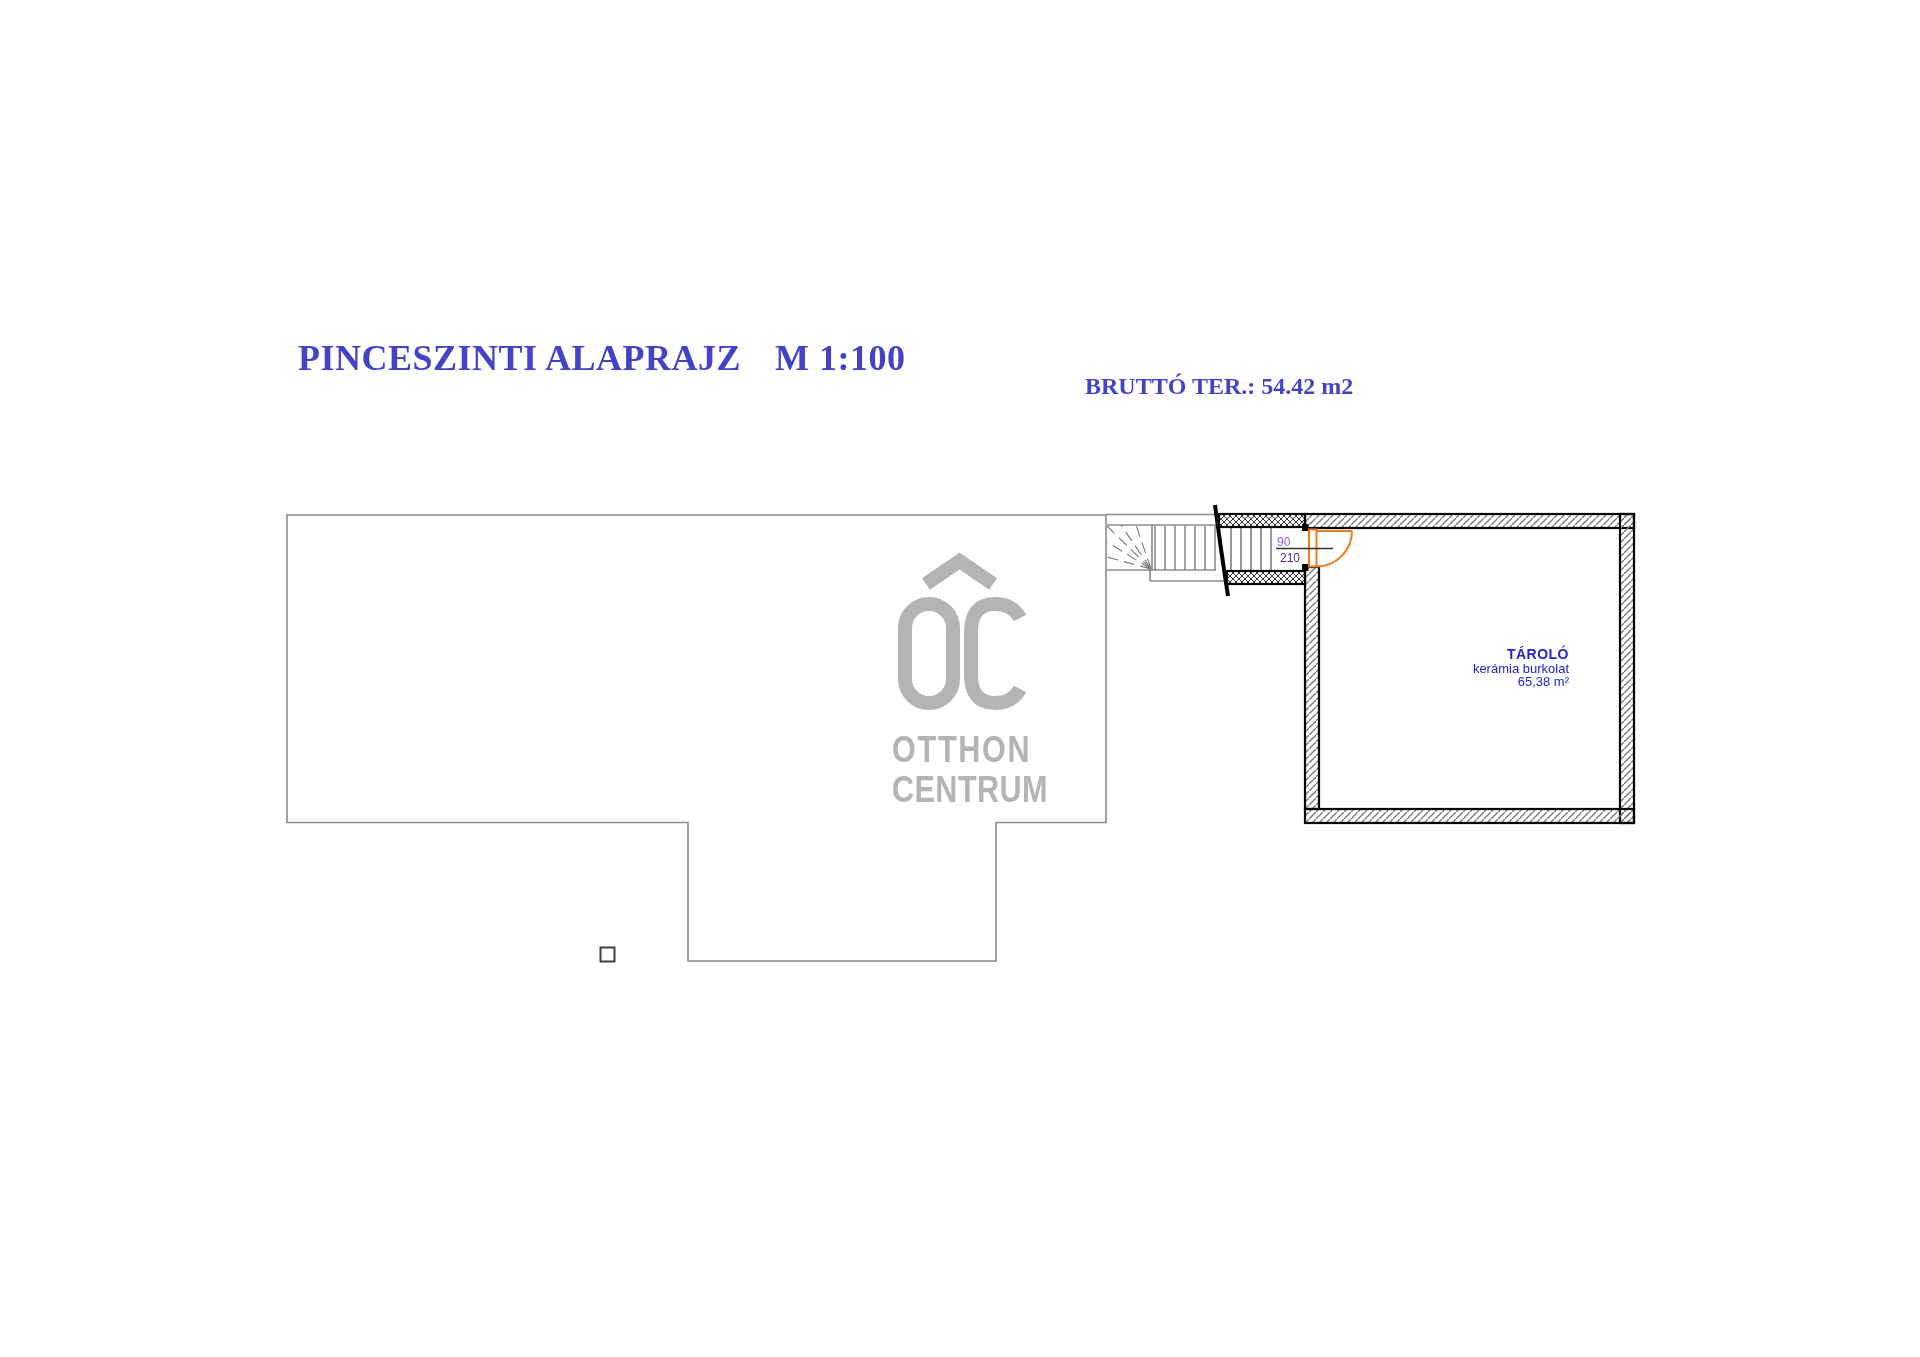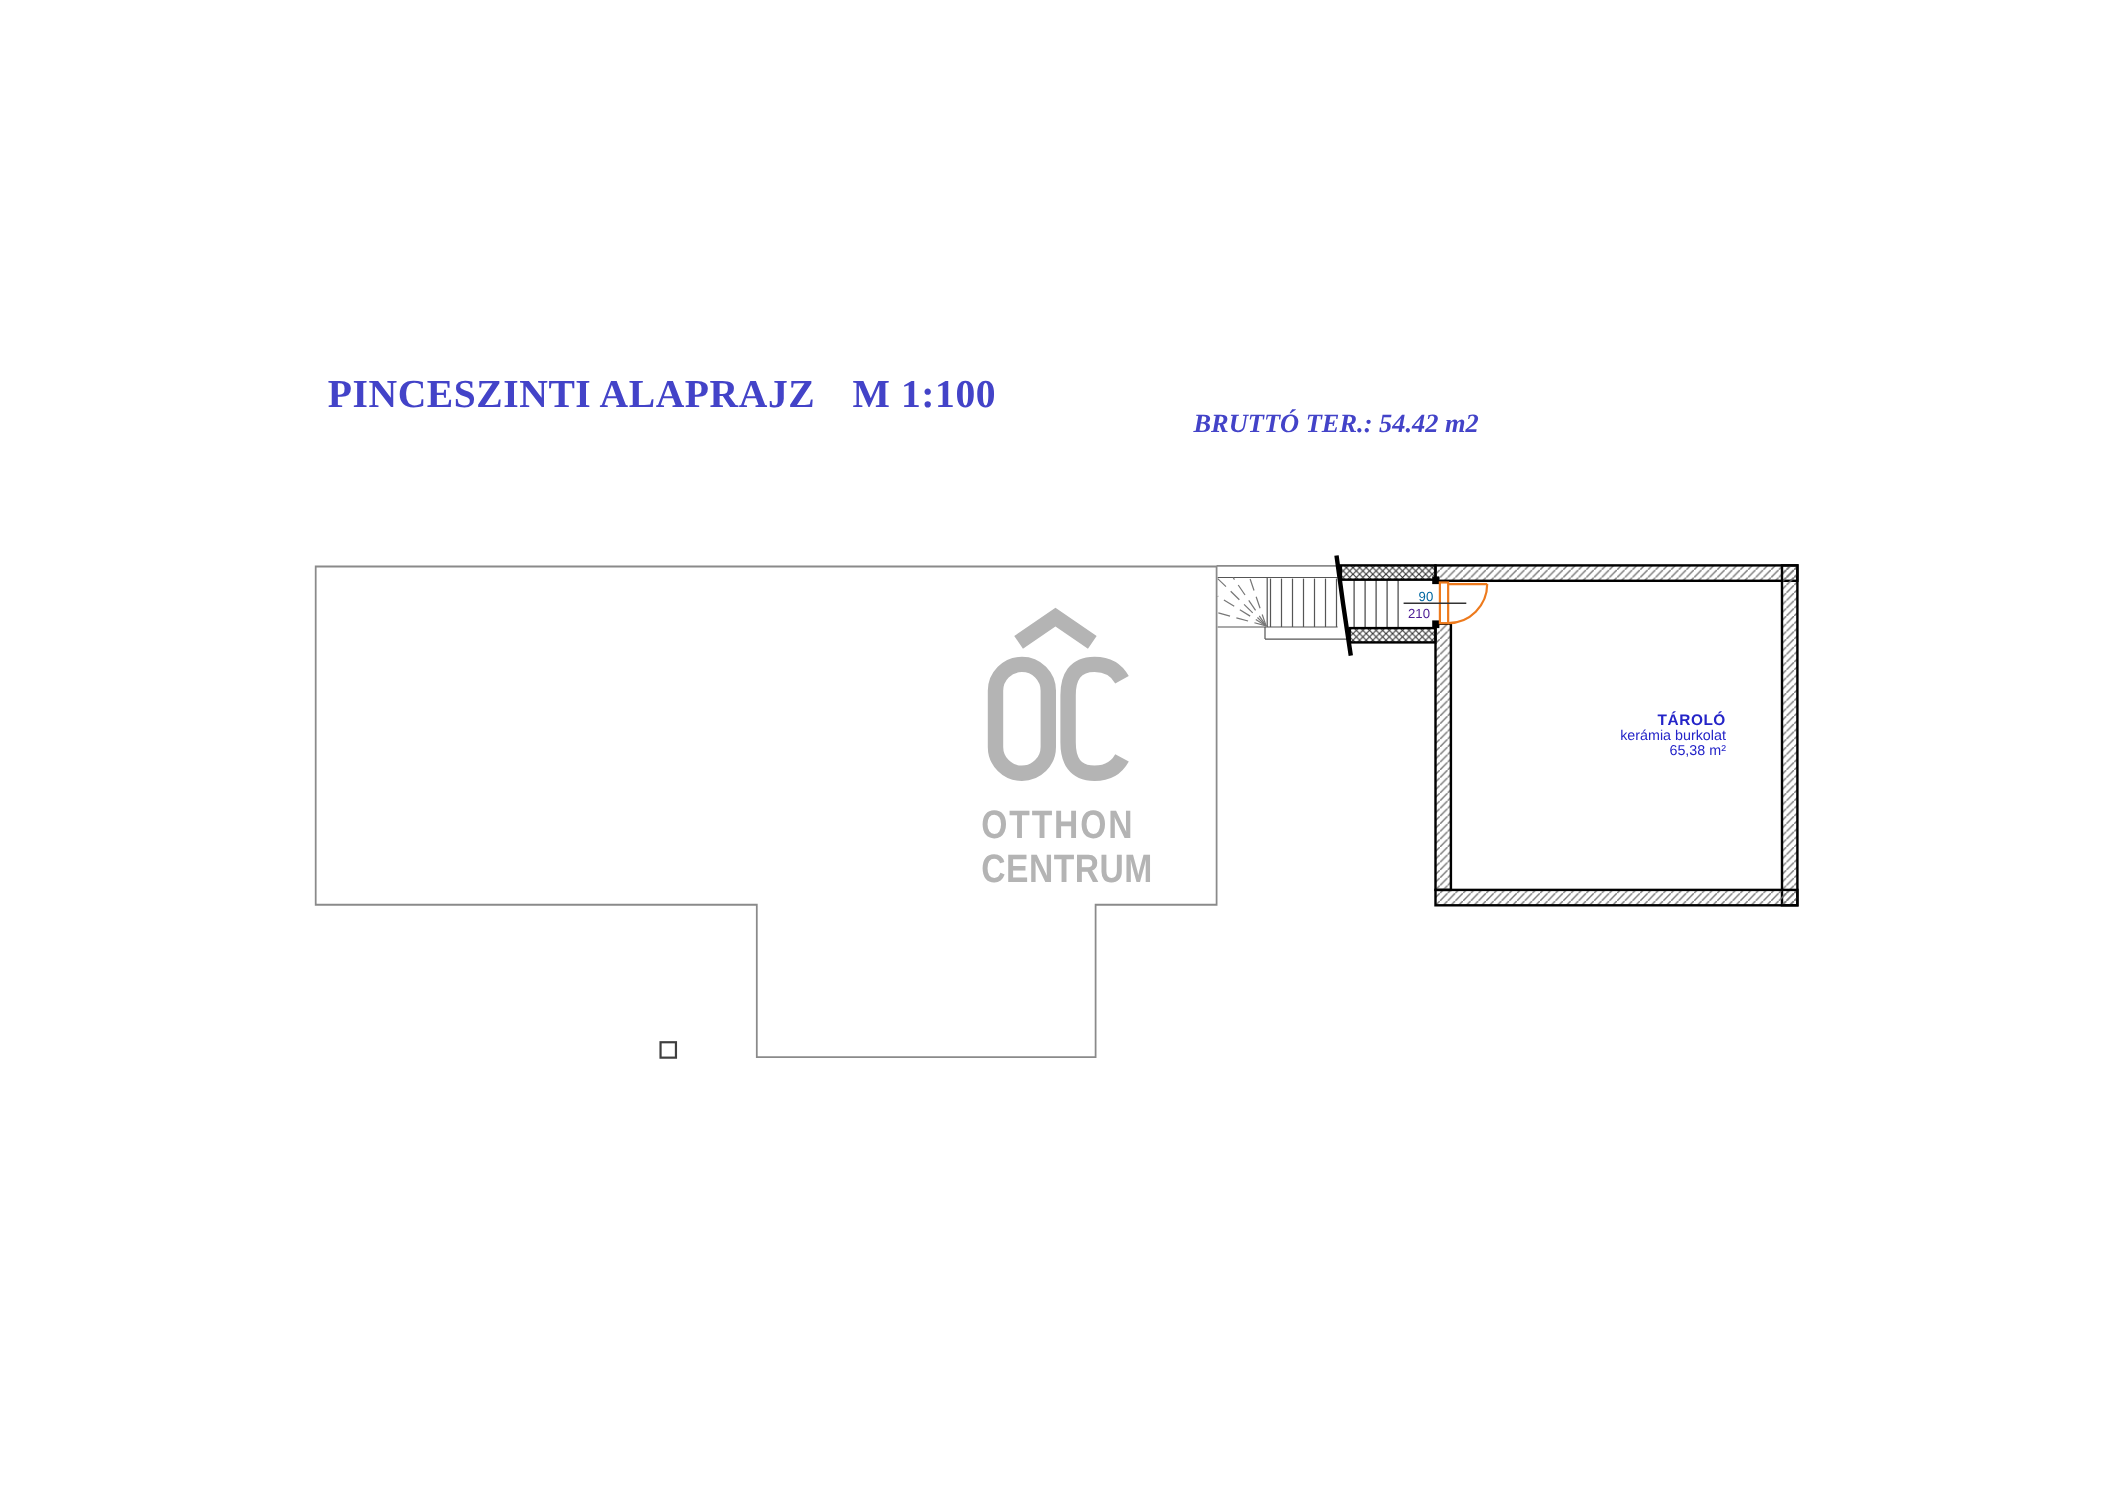--- a/index.html
+++ b/index.html
@@ -5,27 +5,27 @@
   html,body{margin:0;padding:0;background:#fff;}
   .page{position:relative;width:1920px;height:1357px;background:#ffffff;overflow:hidden;
         font-family:"Liberation Sans",sans-serif;}
   .plan-svg{position:absolute;left:0;top:0;width:1920px;height:1357px;z-index:1;}
   .txt{position:absolute;z-index:2;white-space:nowrap;}
 
   .title{left:298px;top:337px;font-family:"Liberation Serif",serif;font-weight:bold;
          font-size:36px;color:#4343c8;letter-spacing:.5px;}
   .title .scale{margin-left:34px;}
   .area-note{left:1085px;top:373px;font-family:"Liberation Serif",serif;font-weight:bold;
-             font-size:24px;color:#4343c8;font-style:italic;}
+             font-size:24px;color:#4343c8;}
 
   .room-label{left:1369px;top:648px;width:200px;text-align:right;color:#2424c8;
               font-size:13px;line-height:13.5px;white-space:normal;}
   .room-label .rname{font-weight:bold;font-size:14px;letter-spacing:.5px;}
 
-  .dim90 {left:1277px;top:535px;width:26px;text-align:right;font-size:12px;color:#0369a1;}
+  .dim90 {left:1277px;top:535px;width:26px;text-align:left;font-size:12px;color:#8b5cf6;}
   .dim210{left:1275px;top:551px;width:30px;text-align:center;font-size:12px;color:#4c1d95;}
 
   .logo-word{width:160px;text-align:center;color:#b4b4b4;font-weight:bold;font-size:36px;
              transform:scaleX(.85);transform-origin:center;}
   .logo-w1{left:880px;top:729px;letter-spacing:2px;}
   .logo-w2{left:880px;top:769px;letter-spacing:.5px;}
 </style>
 </head>
 <body>
 

